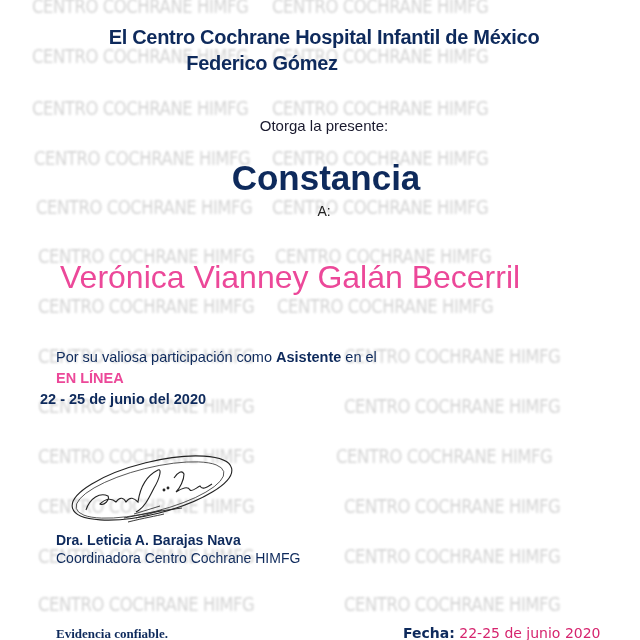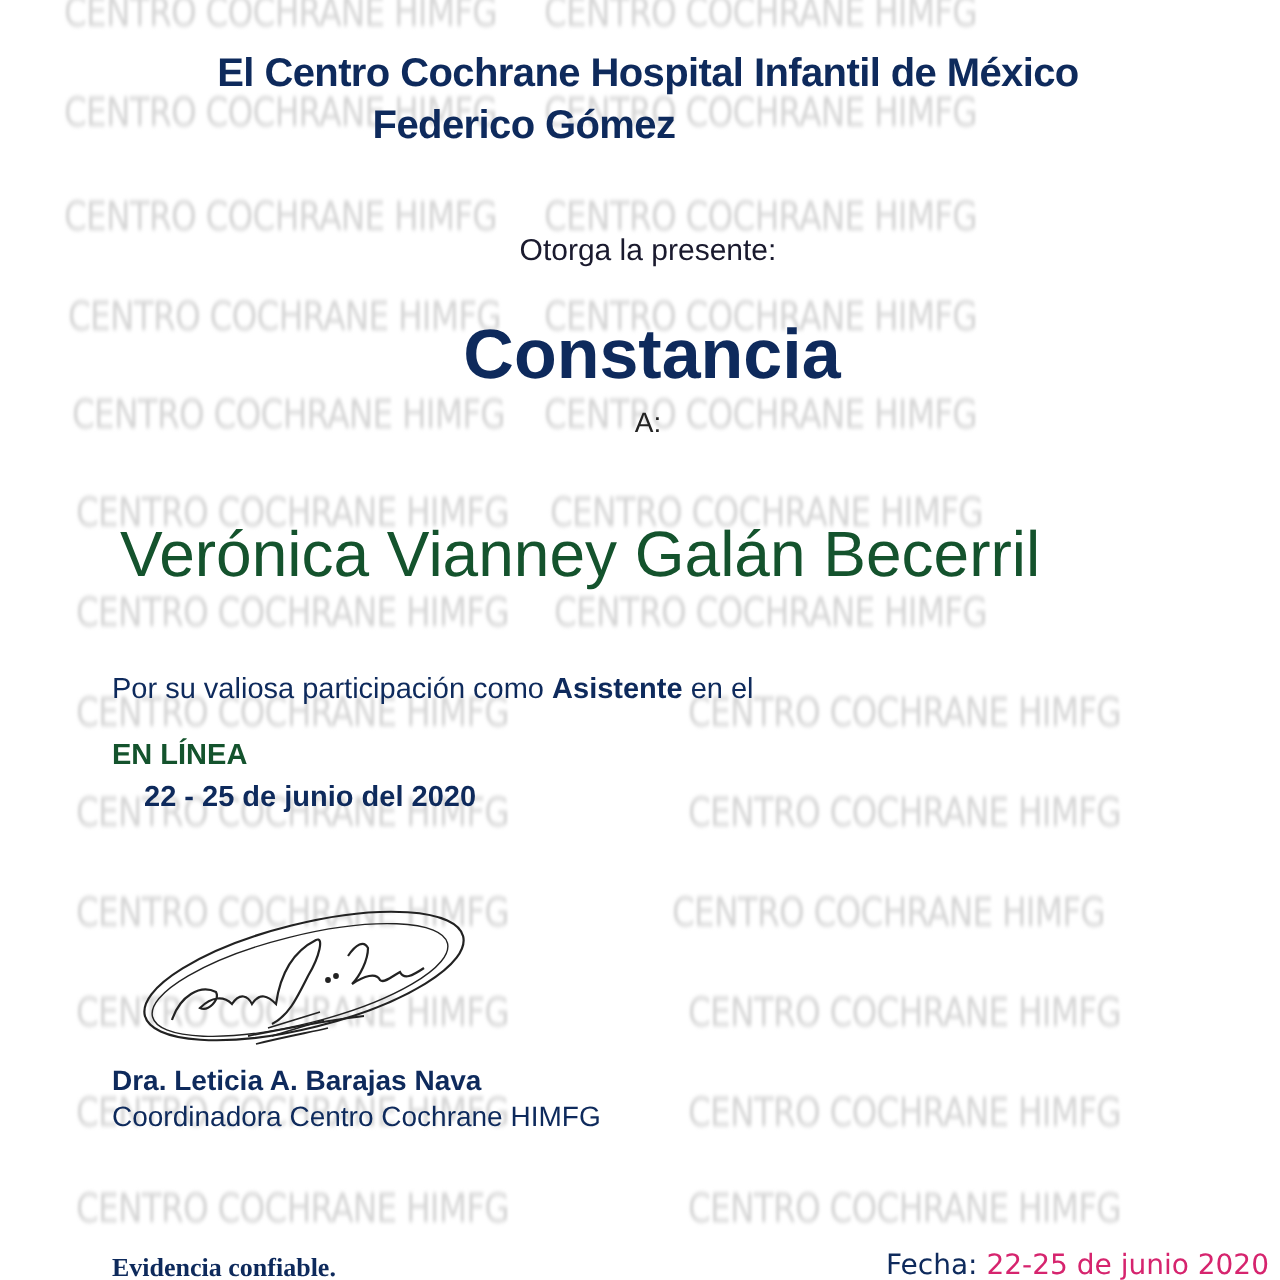--- a/index.html
+++ b/index.html
@@ -15,37 +15,37 @@
       font-size: 20px; letter-spacing: -0.5px;
       color: #d4d4d4;
       filter: blur(1.1px);
       white-space: nowrap;
       transform: scaleX(0.82);
       transform-origin: left top;
     }
     .content { position: absolute; inset: 0; z-index: 1; }
     .abs { position: absolute; white-space: nowrap; }
     .navy { color: #0e2a5c; }
-    .pink { color: #14532d; }
+    .pink { color: #ec4899; }
     .title1 { left: 0; width: 640px; text-align: center; top: 26px; font-size: 20px; font-weight: bold; letter-spacing: -0.3px; padding-left: 4px; }
     .title2 { left: 0; width: 524px; text-align: center; top: 52px; font-size: 20px; font-weight: bold; letter-spacing: -0.3px; }
     .otorga { left: 0; width: 640px; text-align: center; top: 117px; font-size: 15px; color: #1a1a2e; padding-left: 4px; }
     .constancia { left: 0; width: 640px; text-align: center; top: 158px; font-size: 35px; font-weight: bold; padding-left: 6px; }
     .a-label { left: 0; width: 640px; text-align: center; top: 203px; font-size: 14px; color: #222; padding-left: 4px; }
     .recipient { left: 60px; top: 259px; font-size: 32px; }
-    .body-line { left: 56px; top: 337px; font-size: 14.5px; color: #0e2a5c; }
+    .body-line { left: 56px; top: 349px; font-size: 14.5px; color: #0e2a5c; }
     .body-line b { font-weight: bold; }
     .seminar1 { left: 56px; top: 352px; font-size: 14.5px; font-weight: bold; letter-spacing: 0.3px; }
     .seminar2 { left: 56px; top: 370px; font-size: 14.5px; font-weight: bold; }
-    .dates { left: 72px; top: 391px; font-size: 14.5px; font-weight: bold; }
+    .dates { left: 40px; top: 391px; font-size: 14.5px; font-weight: bold; }
     .sign-name { left: 56px; top: 532px; font-size: 14px; font-weight: bold; }
     .sign-role { left: 56px; top: 550px; font-size: 14px; color: #0e2a5c; }
     .evidencia { left: 56px; top: 626px; font-size: 13px; font-weight: bold; font-family: Liberation Serif, serif; }
     .fecha { left: 403px; top: 625px; font-size: 14px; font-family: "DejaVu Sans", sans-serif; }
-    .fecha .lbl { font-weight: normal; color: #0e2a5c; margin-left: 40px; }
+    .fecha .lbl { font-weight: bold; color: #0e2a5c; }
     .fecha .val { color: #d6246e; }
     .signature { position: absolute; left: 64px; top: 448px; width: 170px; height: 82px; }
   </style>
 </head>
 <body>
 
 <div class="watermarks" id="wm-layer">
     <div class="wm" style="left: 32px; top: -6px;">CENTRO COCHRANE HIMFG</div>
     <div class="wm" style="left: 272px; top: -6px;">CENTRO COCHRANE HIMFG</div>
     <div class="wm" style="left: 32px; top: 44px;">CENTRO COCHRANE HIMFG</div>

